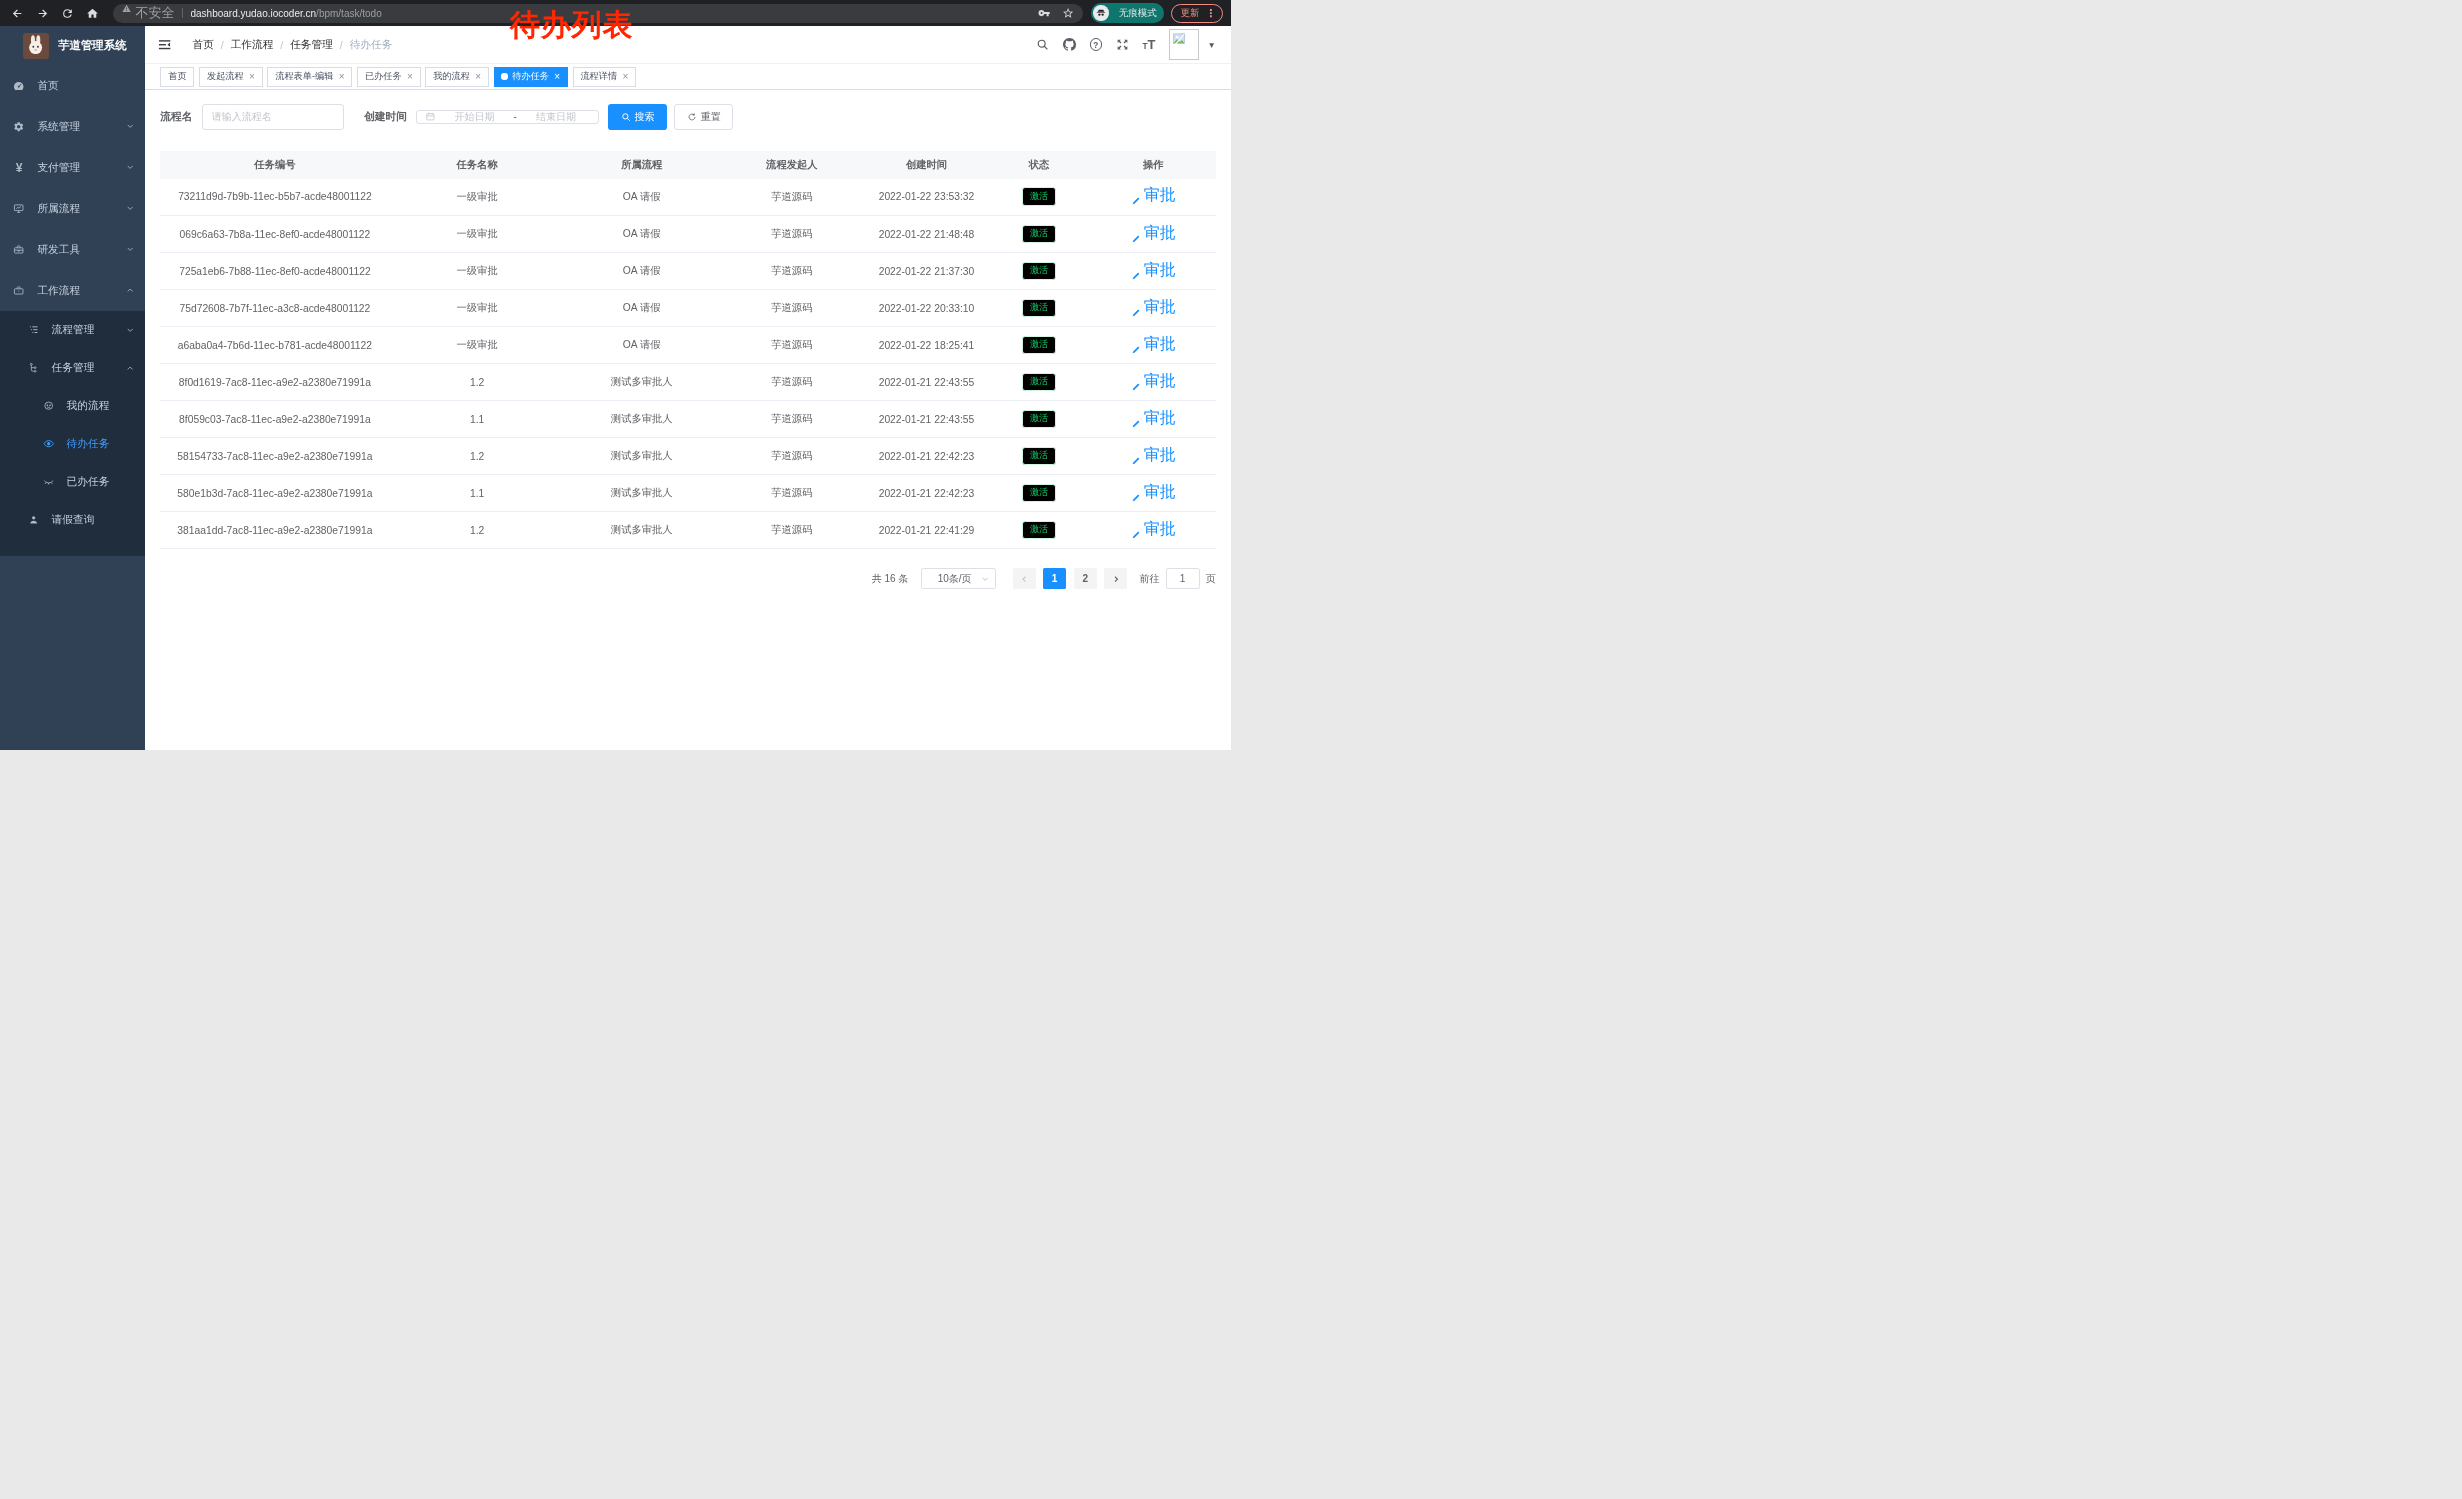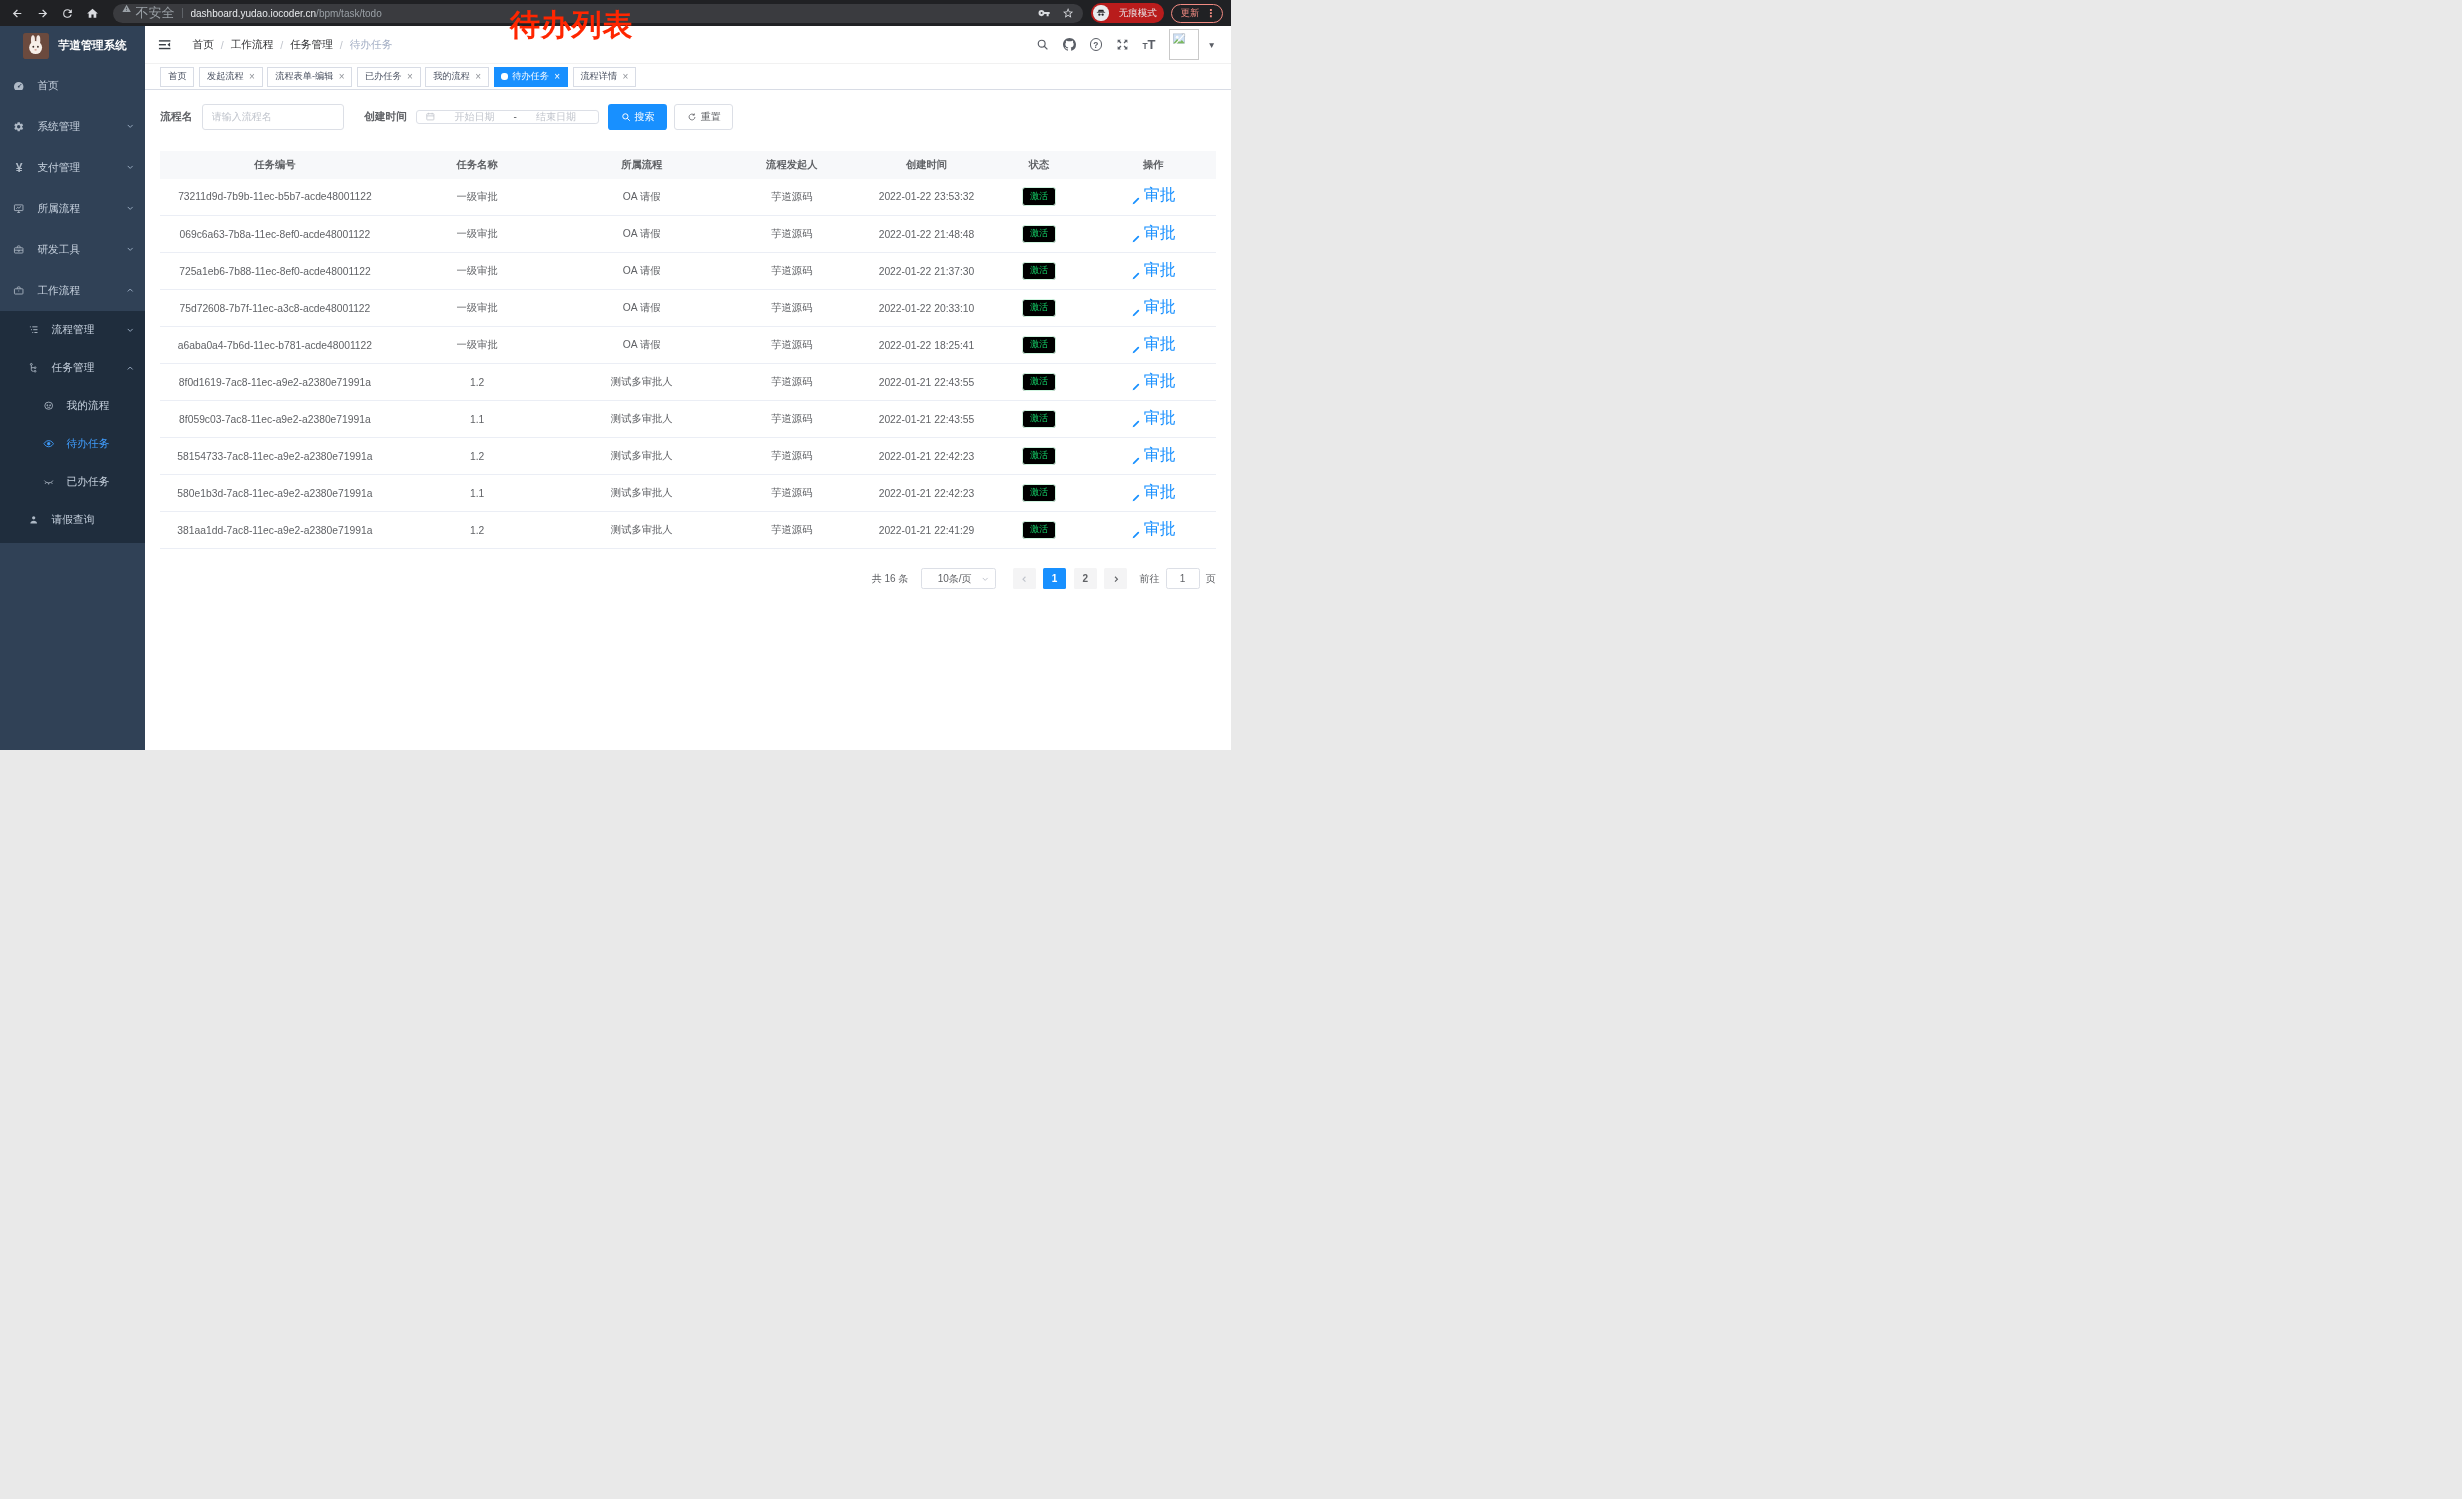--- a/index.html
+++ b/index.html
@@ -12,21 +12,21 @@
   .nav-ic svg { width:13px; height:13px; fill:#dadce0; }
   .omnibox { flex:1 1 auto; height:19px; margin:0 7.6px 0 1.5px; background:#3a3b3f; border-radius:10px; display:flex; align-items:center; padding:0 9.2px; min-width:0; }
   .omni-warn { display:flex; color:#9aa0a6; font-size:13px; gap:4.6px; white-space:nowrap; }
   .omni-warn svg { width:9.2px; height:9.2px; fill:#9aa0a6; }
   .omni-sep { width:0.8px; height:10.7px; background:#5f6368; margin:0 7.6px; }
   .omni-url { font-size:10px; color:#e8eaed; white-space:nowrap; overflow:hidden; }
   .omni-url .path { color:#9aa0a6; }
   .omni-spacer { flex:1; }
   .omni-trail { display:flex; align-items:center; gap:12.2px; }
   .omni-trail svg { width:12.2px; height:12.2px; fill:#dadce0; cursor:pointer; }
-  .incog-chip { flex:0 0 auto; height:20px; background:#b91c1c; border-radius:10px; display:flex; align-items:center; padding:0 7.6px 0 2.3px; gap:10px; margin-right:6.9px; }
+  .incog-chip { flex:0 0 auto; height:20px; background:#0f766e; border-radius:10px; display:flex; align-items:center; padding:0 7.6px 0 2.3px; gap:10px; margin-right:6.9px; }
   .incog-circle { width:15.3px; height:15.3px; background:#e8eaed; border-radius:50%; display:flex; align-items:center; justify-content:center; }
   .incog-circle svg { width:10px; height:10px; fill:#202124; }
   .incog-chip span { color:#e8eaed; font-size:9.5px; white-space:nowrap; }
   .update-chip { flex:0 0 auto; height:19px; border:1.1px solid #f28b82; border-radius:10px; color:#f28b82; font-size:9.5px; display:flex; align-items:center; padding:0 6.1px 0 8.4px; gap:6.1px; cursor:pointer; white-space:nowrap; }
   .update-chip .kebab { font-size:10.7px; letter-spacing:0; font-weight:700; }
 
   
   .annotation { position:absolute; left:510px; top:4.6px; z-index:99; font-size:30px; font-weight:700; color:#ff2600; letter-spacing:0.8px; pointer-events:none; }
 
   
@@ -38,21 +38,21 @@
   .logo-img { width:26px; height:26px; border-radius:3.1px; background:#5a4036; position:relative; overflow:hidden; flex:0 0 auto; }
   .logo-img svg { position:absolute; inset:0; }
   .logo-title { color:#fff; font-size:11.4px; font-weight:700; white-space:nowrap; }
   .s-item { display:flex; align-items:center; height:41px; padding:0 10.7px 0 13px; font-size:10.7px; cursor:pointer; white-space:nowrap; }
   .s-item .s-icon { width:12.2px; height:12.2px; display:flex; align-items:center; justify-content:center; flex:0 0 auto; }
   .s-item .s-icon svg { width:11.4px; height:11.4px; }
   .s-item .s-label { margin-left:12.2px; }
   .s-item .chev { margin-left:auto; display:flex; }
   .chev svg { width:8.4px; height:8.4px; stroke:#97a8be; }
   .chev.up { transform:rotate(180deg); }
-  .submenu { background:#1f2d3d; padding-bottom:4px; }
+  .submenu { background:#1f2d3d; padding-bottom:17px; }
   .submenu .s-item { height:38px; }
   .s-item.lvl2 { padding-left:28px; }
   .s-item.lvl3 { padding-left:43px; }
   .s-item.lvl2 .s-label, .s-item.lvl3 .s-label { margin-left:11.4px; }
   .s-item.active { color:#409eff; }
   .s-icon { color:#aeb9c6; }
   .s-item.active .s-icon { color:#409eff; }
 
   
   .main { flex:1 1 auto; display:flex; flex-direction:column; min-width:0; background:#fff; }

